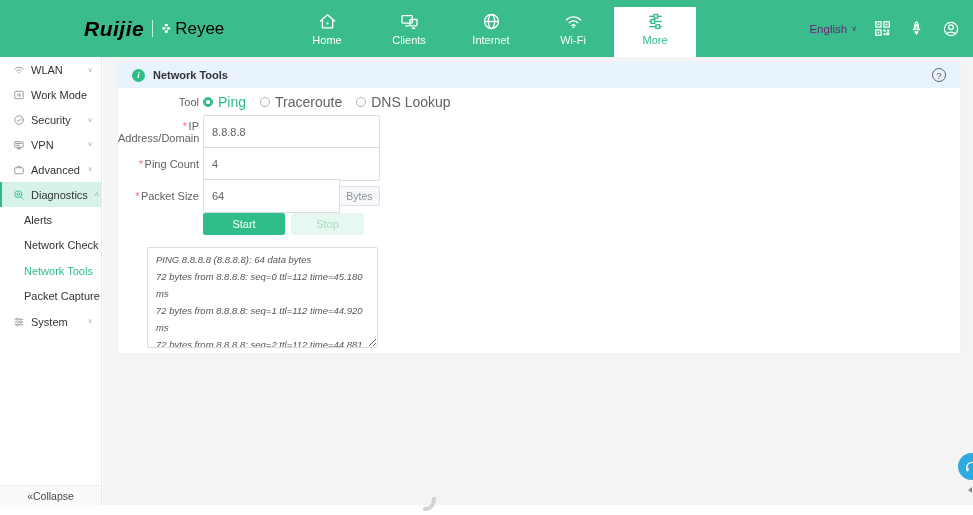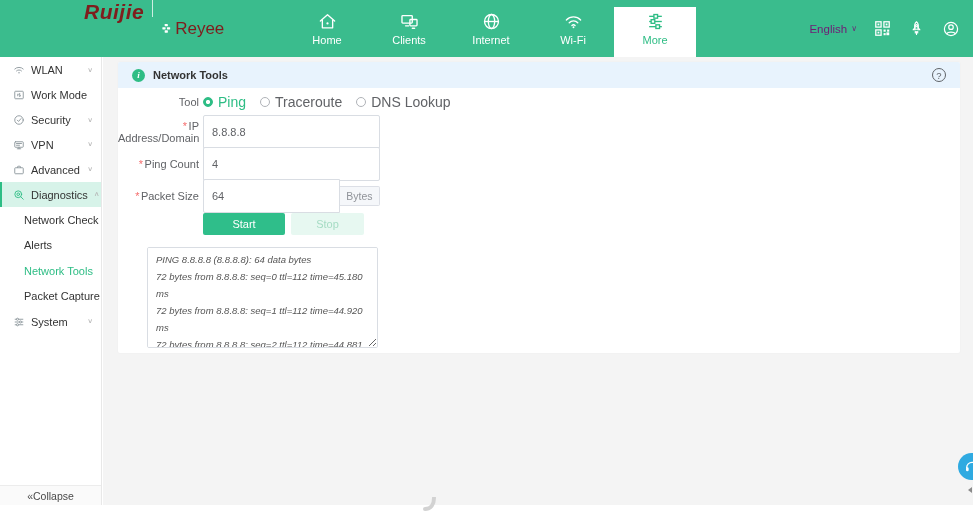--- a/index.html
+++ b/index.html
@@ -1,21 +1,21 @@
 <!DOCTYPE html>
 <html><head>
 <meta charset="utf-8">
 <style>
   * { margin:0; padding:0; box-sizing:border-box; }
   body { background:#fff; font-family:"Liberation Sans", sans-serif; }
   .screen { position:relative; width:973px; height:515px; background:#fff; overflow:hidden; }
 
   
   .navbar { position:absolute; top:0; left:0; width:973px; height:57px; background:#3abc8d; }
-  .logo { position:absolute; left:84px; top:0; height:57px; display:flex; color:#7f1d1d; }
+  .logo { position:absolute; left:84px; top:0; height:57px; display:flex; align-items:center; color:#000000; }
   .logo .brand { font-size:21px; font-weight:bold; font-style:italic; letter-spacing:.5px; }
   .logo .logo-divider { width:1px; height:17px; background:rgba(255,255,255,.75); margin:0 8px; }
   .logo .sub { font-size:17px; display:flex; align-items:center; gap:3px; }
   .nav-items { position:absolute; left:286px; top:0; height:57px; display:flex; }
   .nav-item { width:82px; height:57px; display:flex; flex-direction:column; align-items:center; justify-content:center; gap:3px; color:#fff; font-size:11px; cursor:pointer; }
   .nav-item svg { display:block; }
   .nav-item.active { background:linear-gradient(rgba(255,255,255,0) 0, rgba(255,255,255,0) 7px, #ffffff 7px); color:#2ebd85; }
   .nav-right { position:absolute; right:13px; top:0; height:57px; display:flex; align-items:center; gap:17px; color:#701a75;margin-left:19px; }
   .lang { display:flex; align-items:center; gap:4px; font-size:11.5px; cursor:pointer; }
   .lang .caret { font-size:8px; opacity:.9; }
@@ -219,24 +219,24 @@
     <div class="side-item active-section">
       <svg width="12" height="12" viewBox="0 0 24 24" fill="none" stroke="#2ebd85" stroke-width="1.8" stroke-linecap="round">
           <circle cx="10.5" cy="10.5" r="6.8"></circle>
           <circle cx="10.5" cy="10.5" r="2.6"></circle>
           <path d="M15.5 15.5 L20.5 20.5"></path>
         </svg>
       <span>Diagnostics</span>
       <span class="chev">∧</span>
     </div>
     <div class="side-sub">
+        <span>Alerts</span>
+      </div>
+    <div class="side-sub">
         <span>Network Check</span>
-      </div>
-    <div class="side-sub">
-        <span>Alerts</span>
       </div>
     <div class="side-sub selected">
         <span>Network Tools</span>
       </div>
     <div class="side-sub">
         <span>Packet Capture</span>
       </div>
     <div class="side-item">
       <svg width="12" height="12" viewBox="0 0 24 24" fill="none" stroke="#8b959b" stroke-width="1.8">
           <path d="M3.5 6.5 h17 M3.5 12 h17 M3.5 17.5 h17"></path>

